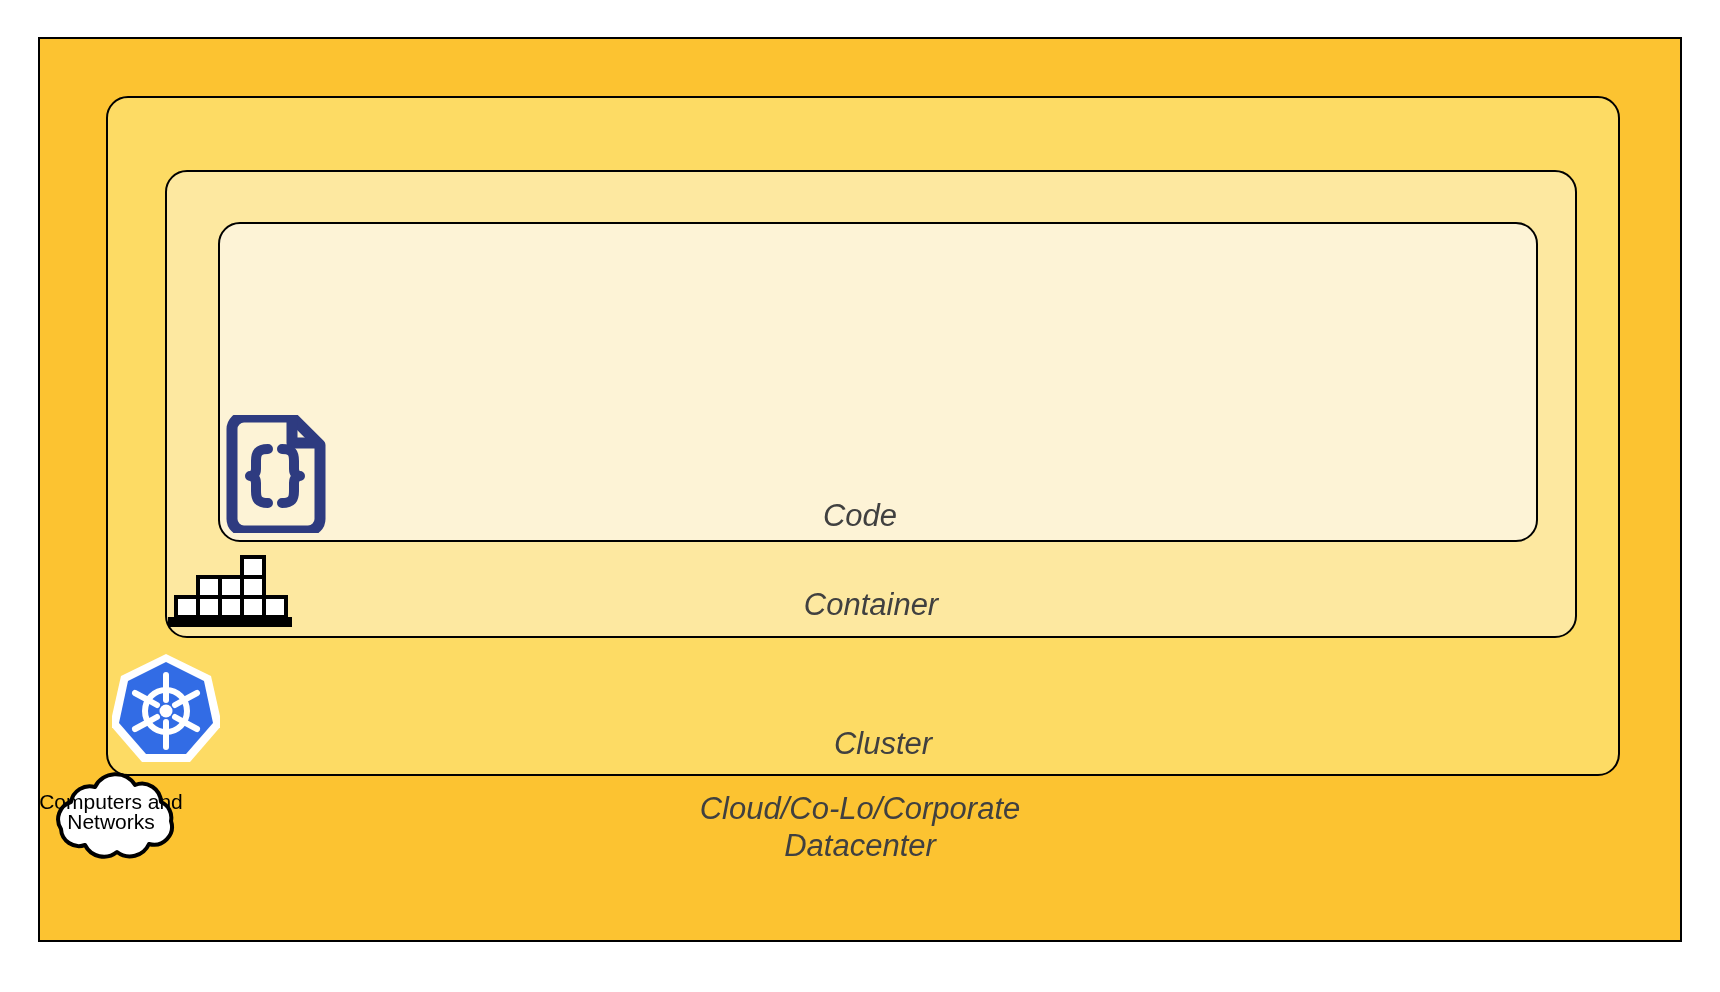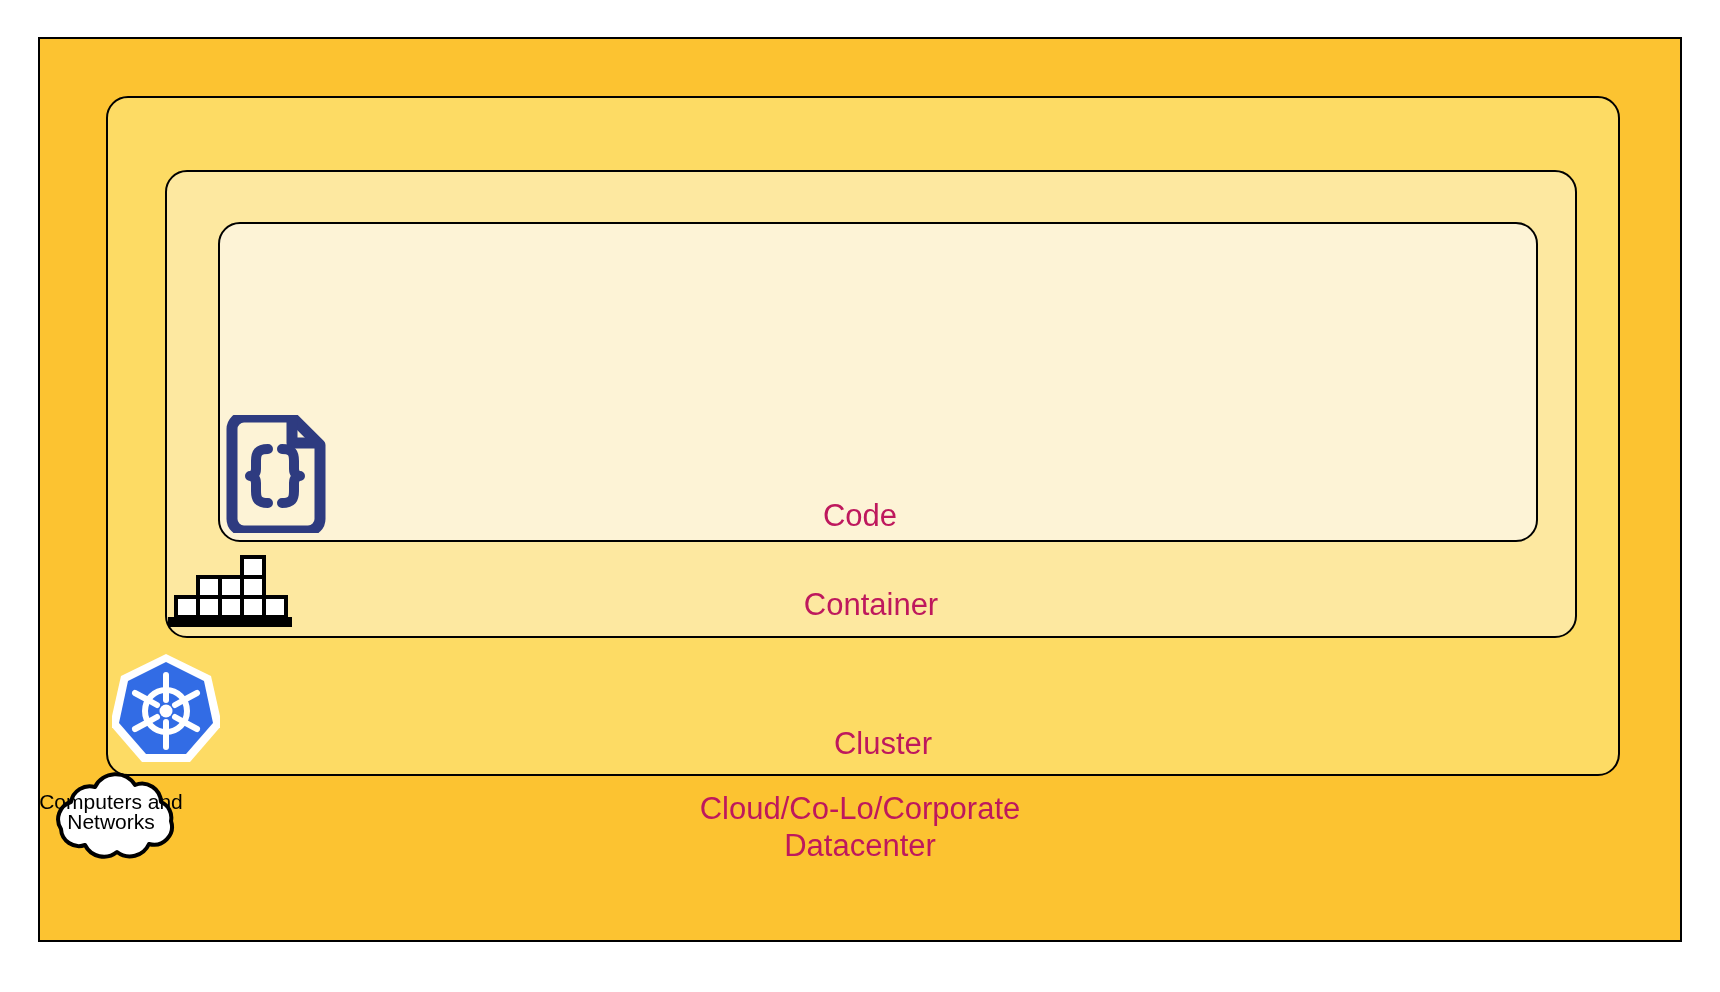--- a/index.html
+++ b/index.html
@@ -61,26 +61,27 @@
     top: 222px;
     width: 1320px;
     height: 320px;
     background: #fdf3d6;
     border-radius: 22px;
   }
 
   
   .layer-label {
     position: absolute;
-    color: #be185d;
+    color: #404040;
     font-size: 31px;
     line-height: 37px;
     text-align: center;
     white-space: pre-line;
     letter-spacing: 0px;
+    font-style: italic;
   }
 
   .label-code {
     left: 0;
     width: 1720px;
     top: 497px;
   }
 
   .label-container {
     left: 11px;

